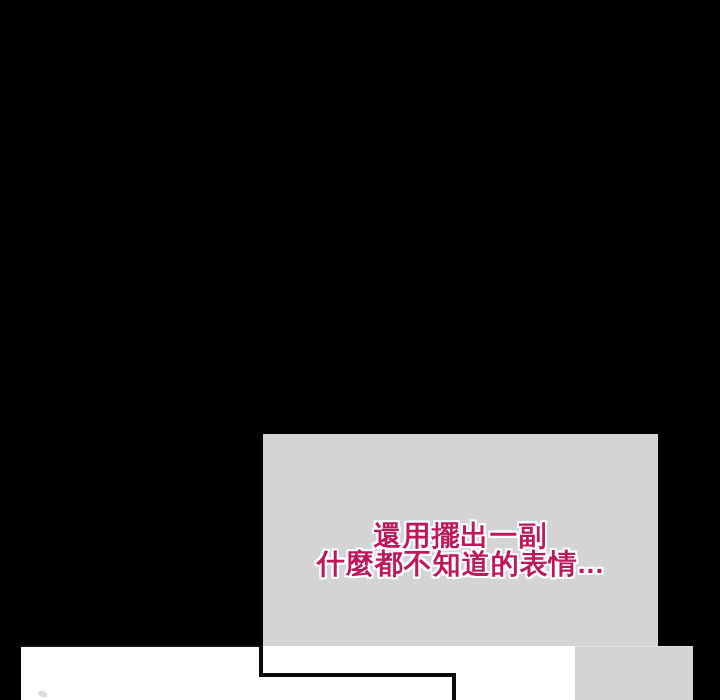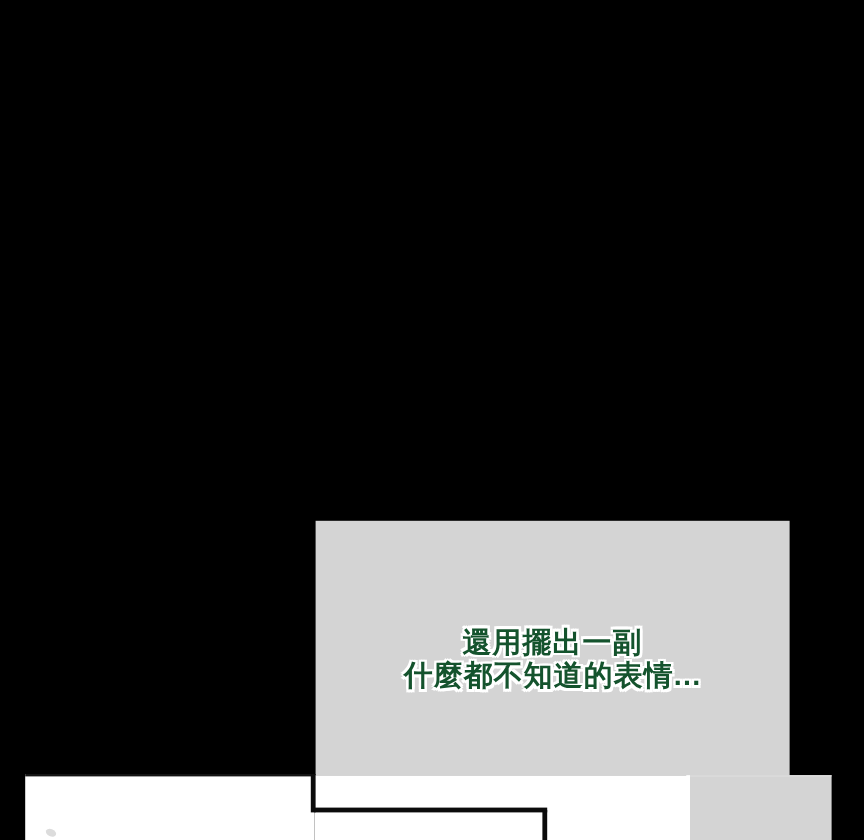--- a/index.html
+++ b/index.html
@@ -23,25 +23,25 @@
     width: 395px;
     height: 212px;
     background: #d4d4d4;
   }
   #dialog-text {
     position: absolute;
     left: 0;
     right: 0;
     top: 88px;
     text-align: center;
-    font-size: 24px;
+    font-size: 28px;
     font-weight: bold;
     line-height: 28px;
     letter-spacing: 1px;
-    color: #14532d;
+    color: #be185d;
     
     text-shadow:
       -2px -2px 0 #ffffff,  2px -2px 0 #ffffff,
       -2px  2px 0 #ffffff,  2px  2px 0 #ffffff,
       -2px  0   0 #ffffff,  2px  0   0 #ffffff,
        0   -2px 0 #ffffff,  0    2px 0 #ffffff;
   }
   
   #next-dialog-panel {
     position: absolute;

